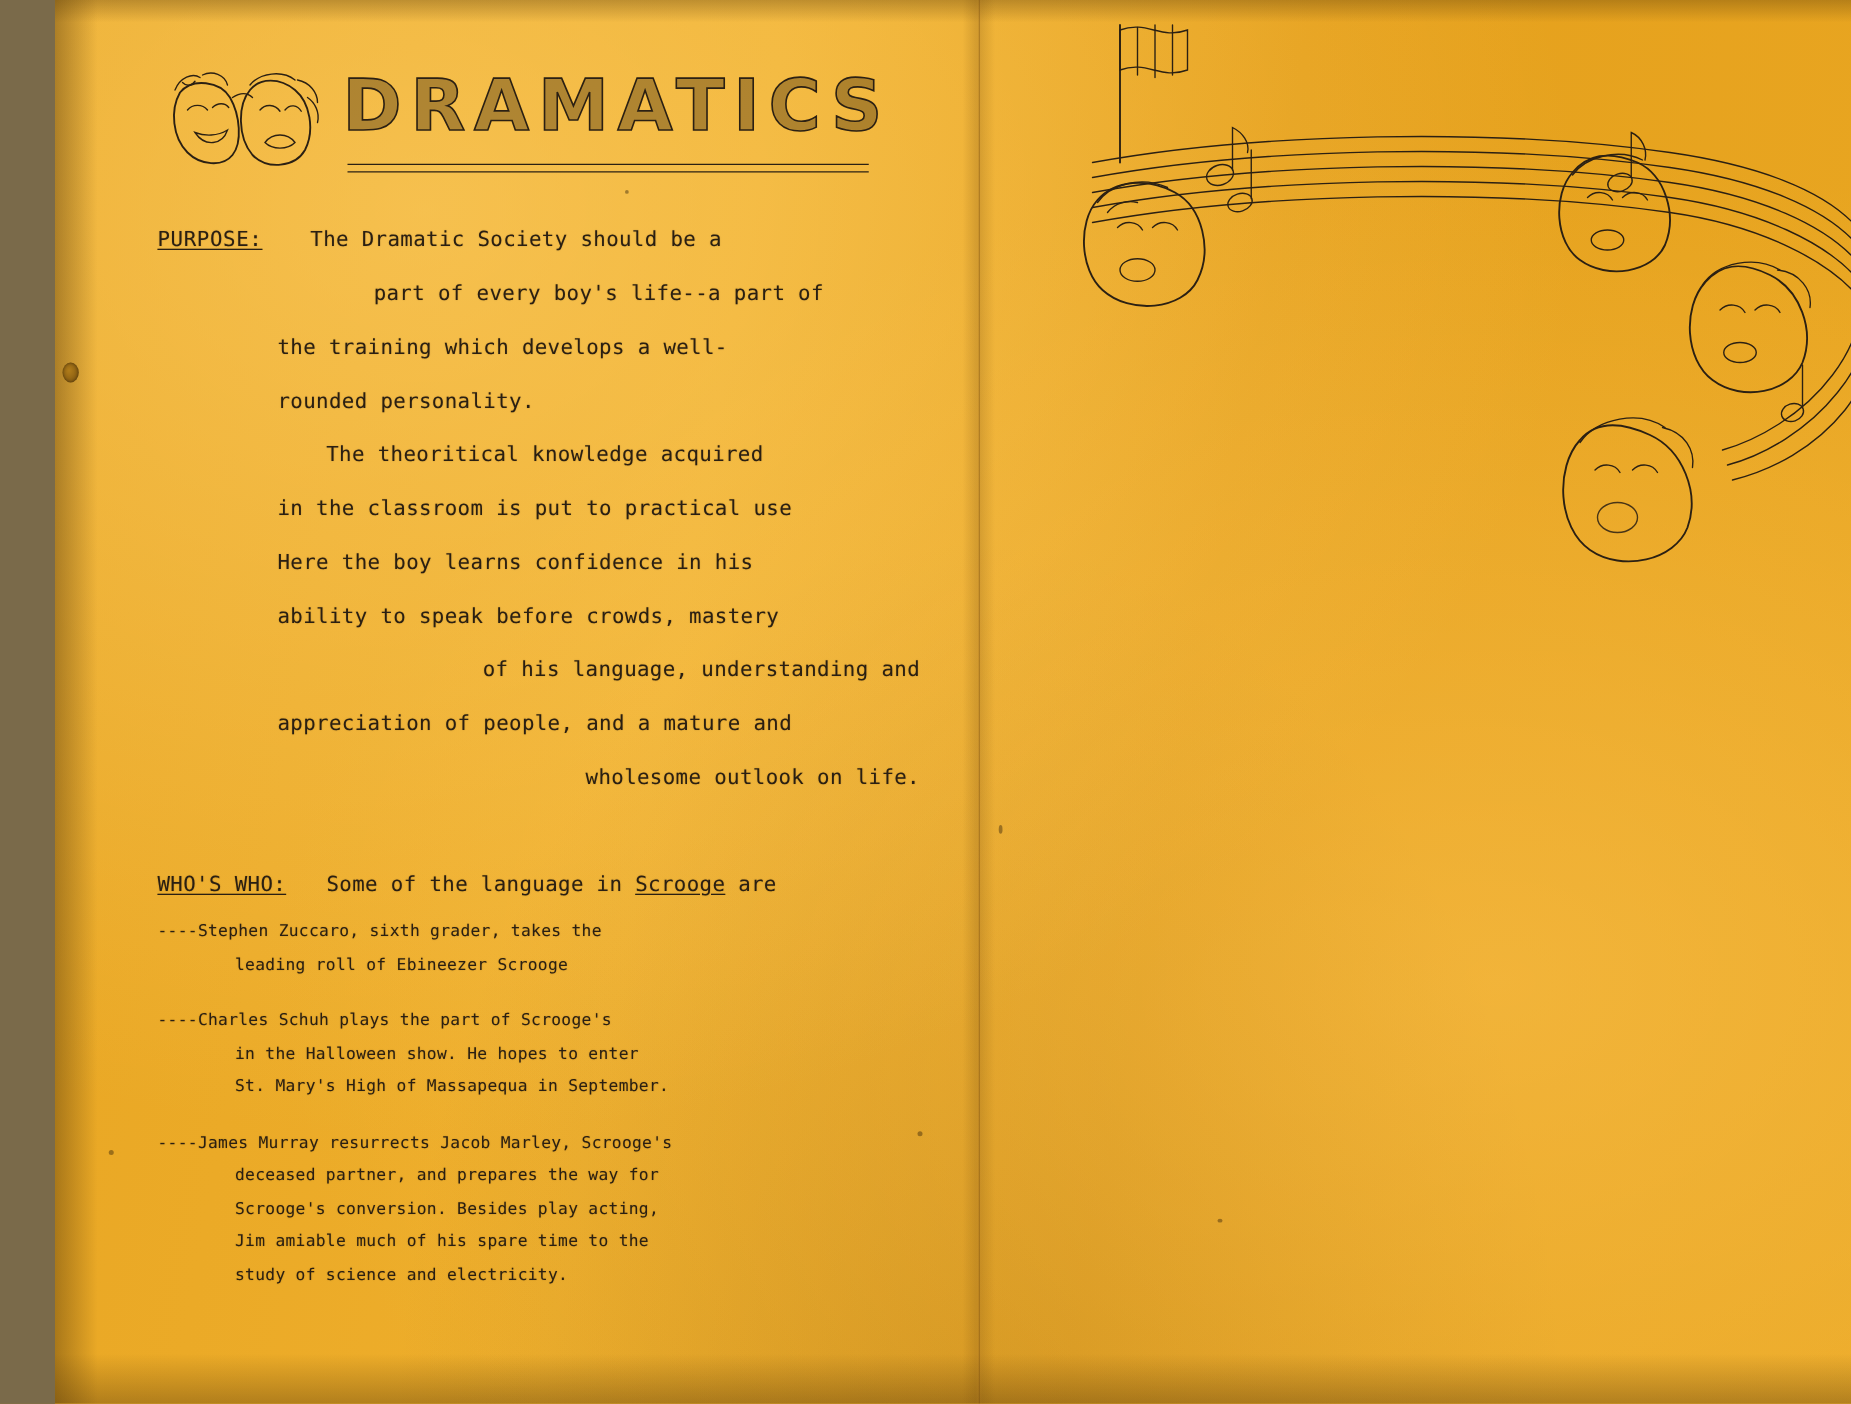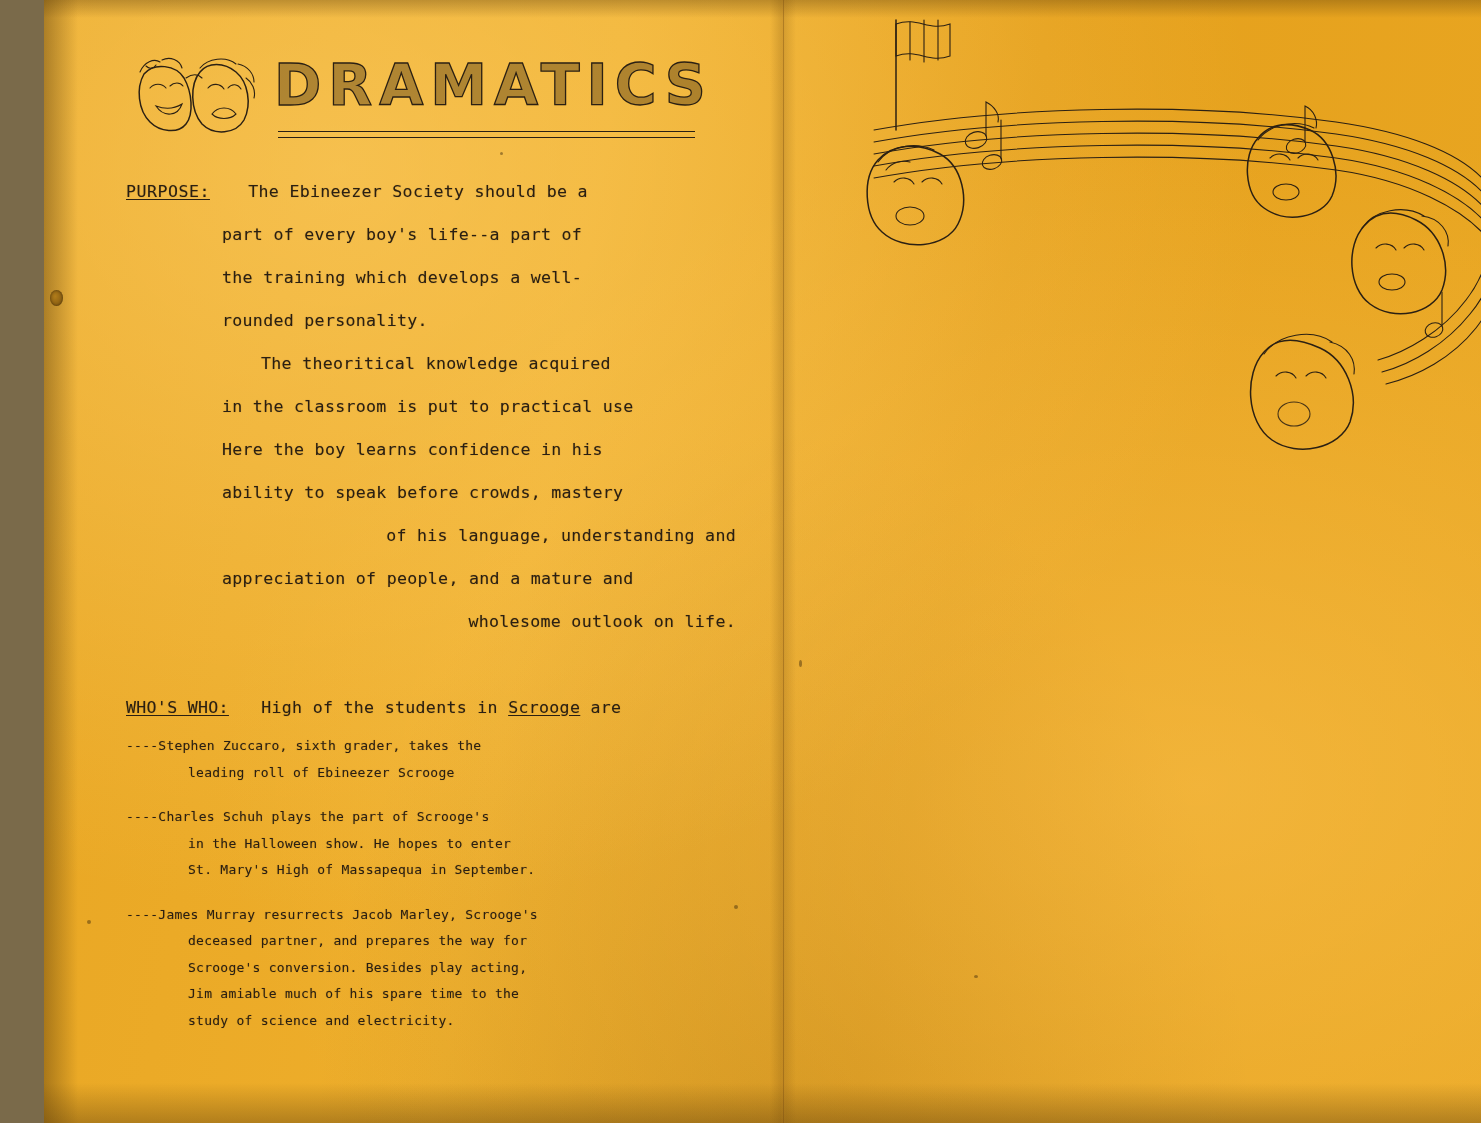--- a/index.html
+++ b/index.html
@@ -215,39 +215,39 @@
       </svg>
     </div>
 
     <div class="dram-title tw">DRAMATICS</div>
     <div class="dram-underline"></div>
     <div class="dram-underline2"></div>
 
     <div class="purpose-left tw">
       <div>
         <span class="label-u lbl">PURPOSE:</span>
-        <span style="display:inline-block;width:28px;"></span><span>The Ebineezer Society  should be a</span>
-      </div>
-      <div style="padding-left:96px;">part of every boy's life--a part of</div>
+        <span style="display:inline-block;width:28px;"></span><span>The Dramatic Society  should be a</span>
+      </div>
+      <div style="padding-left:96px;text-align:center;">part of every boy's life--a part of</div>
       <div style="padding-left:96px;">the training which develops a well-</div>
       <div style="padding-left:96px;">rounded personality.</div>
 
       <div style="padding-left:135px;">The theoritical knowledge acquired</div>
       <div style="padding-left:96px;">in the classroom is put to practical use</div>
       <div style="padding-left:96px;">Here the boy learns confidence in his</div>
       <div style="padding-left:96px;">ability to speak before crowds, mastery</div>
       <div style="padding-left:96px;text-align:right;">of his language, understanding and</div>
       <div style="padding-left:96px;">appreciation of people, and a mature and</div>
       <div style="padding-left:96px;text-align:right;">wholesome outlook on life.</div>
     </div>
 
     <div class="whoswho-left tw">
       <div>
         <span class="label-u">WHO'S WHO:</span>
-        <span style="display:inline-block;width:22px;"></span><span>High of the students in </span><span class="u">Scrooge</span><span> are</span>
+        <span style="display:inline-block;width:22px;"></span><span>Some of the language in </span><span class="u">Scrooge</span><span> are</span>
       </div>
     </div>
 
     <div class="bullets-left tw">
       <div class="item">
         <div class="hang">
           <span class="first">----</span><span>Stephen Zuccaro, sixth grader, takes the</span>
         </div>
         <div class="hang">leading roll of Ebineezer Scrooge</div>
       </div>

